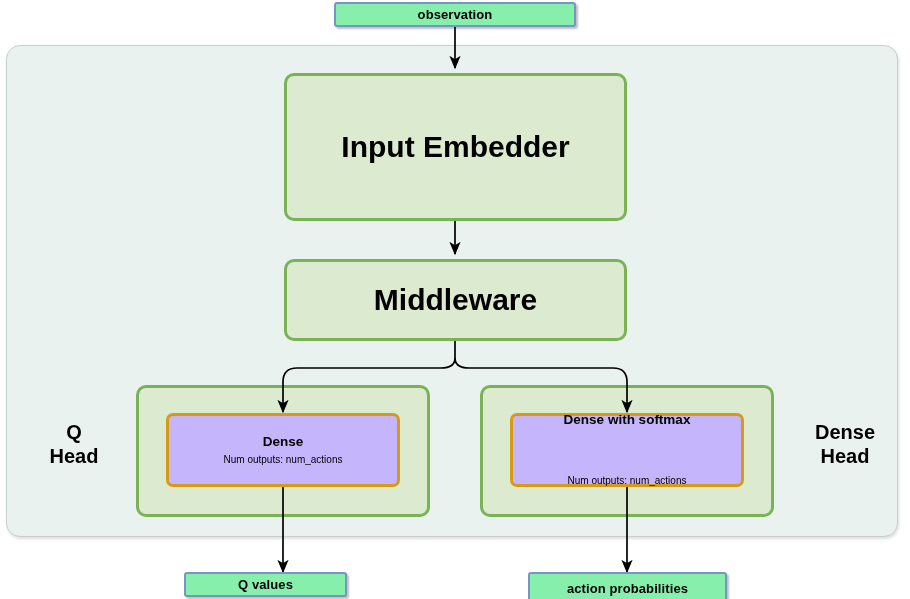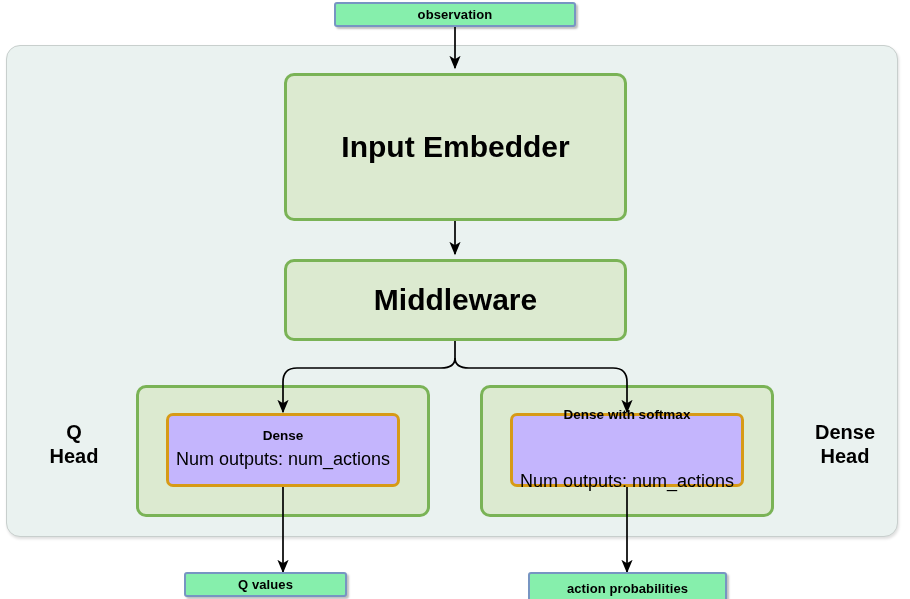--- a/index.html
+++ b/index.html
@@ -105,21 +105,21 @@
     justify-content: center;
     z-index: 6;
   }
   .orange-box .layer-title {
     font-size: 13.5px;
     font-weight: bold;
     color: #000000;
     line-height: 1.25;
   }
   .orange-box .layer-sub {
-    font-size: 18px;
+    font-size: 10px;
     font-weight: normal;
     color: #000000;
     line-height: 1.35;
     margin-top: 2px;
   }
 
   
   .side-label {
     position: absolute;
     font-size: 20px;

